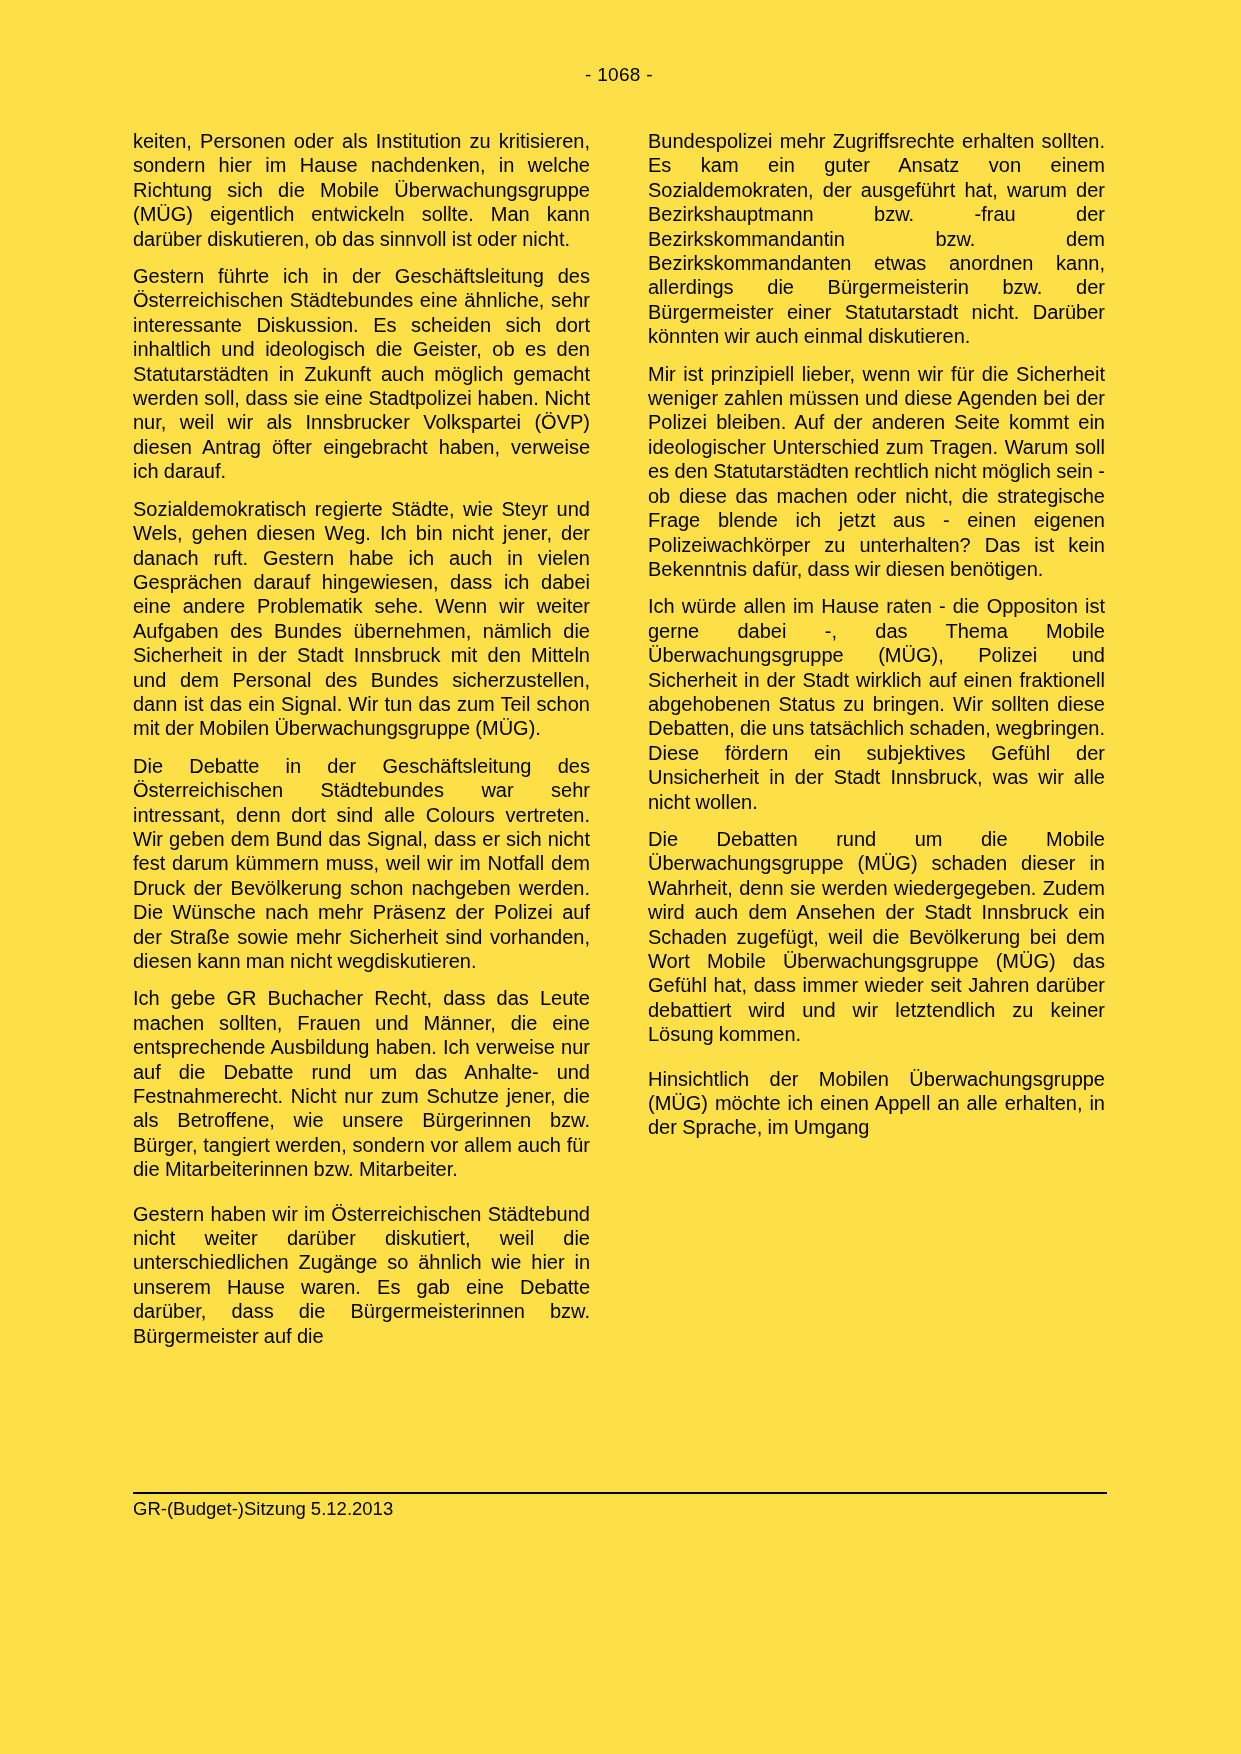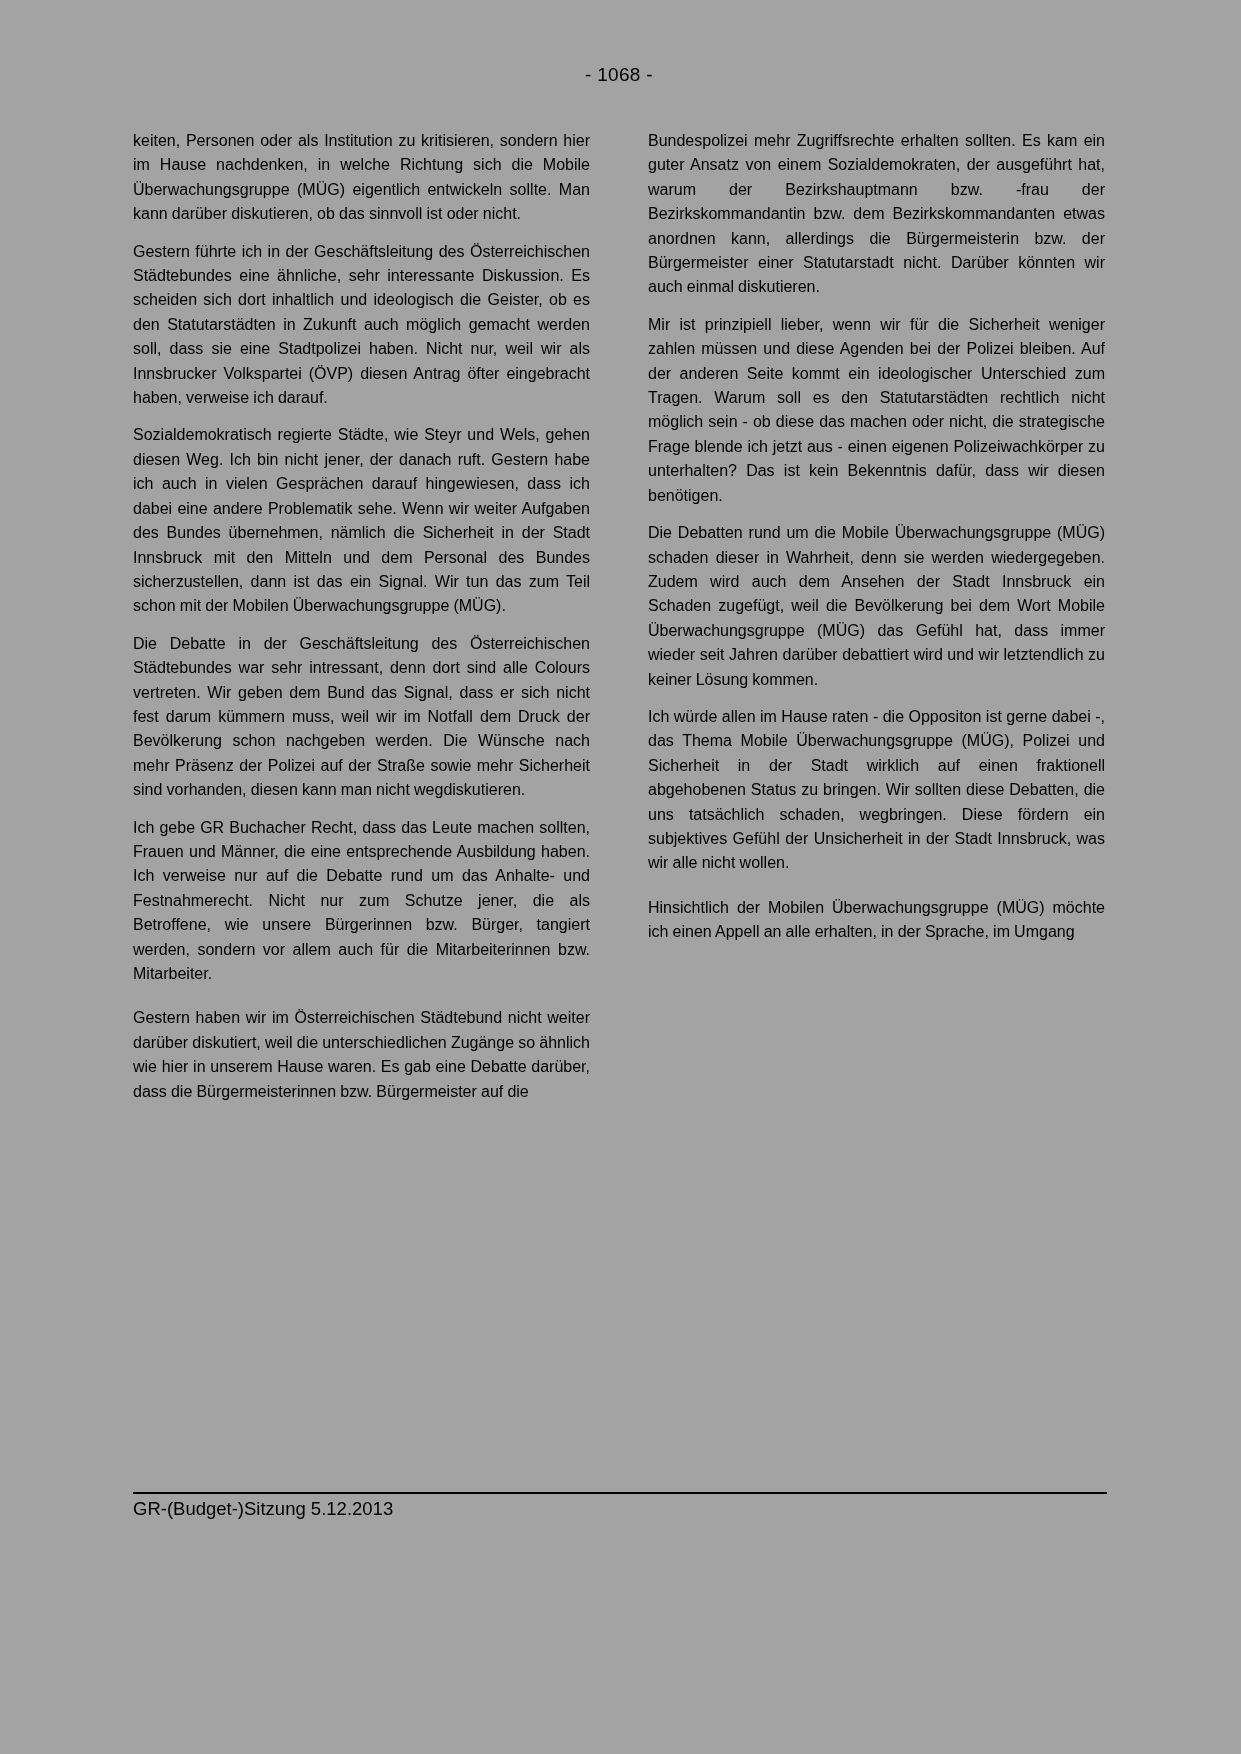--- a/index.html
+++ b/index.html
@@ -4,21 +4,21 @@
 <style>
   html, body {
     margin: 0;
     padding: 0;
     background: #ffffff;
   }
   .page {
     position: relative;
     width: 1241px;
     height: 1754px;
-    background: #a3a3a3;
+    background: #fde047;
     color: #000000;
     font-family: "Liberation Sans", sans-serif;
     overflow: hidden;
   }
   .page-header {
     position: absolute;
     top: 64px;
     left: 133px;
     width: 972px;
     text-align: center;
@@ -32,21 +32,21 @@
     width: 972px;
     display: flex;
     gap: 58px;
   }
   .column {
     flex: 1 1 0;
     min-width: 0;
   }
   .column p {
     margin: 0 0 13px 0;
-    font-size: 16px;
+    font-size: 20px;
     line-height: 24.4px;
     text-align: justify;
     hyphens: auto;
     -webkit-hyphens: auto;
     word-spacing: -0.3px;
   }
   .column p:last-child {
     margin-bottom: 0;
     margin-top: 20px;
   }
@@ -80,22 +80,22 @@
       <p>Gestern führte ich in der Geschäftsleitung des Österreichischen Städtebundes eine ähnliche, sehr interessante Diskussion. Es scheiden sich dort inhaltlich und ideologisch die Geister, ob es den Statutarstädten in Zukunft auch möglich gemacht werden soll, dass sie eine Stadtpolizei haben. Nicht nur, weil wir als Innsbrucker Volkspartei (ÖVP) diesen Antrag öfter eingebracht haben, verweise ich darauf.</p>
       <p>Sozialdemokratisch regierte Städte, wie Steyr und Wels, gehen diesen Weg. Ich bin nicht jener, der danach ruft. Gestern habe ich auch in vielen Gesprächen darauf hingewiesen, dass ich dabei eine andere Problematik sehe. Wenn wir weiter Aufgaben des Bundes übernehmen, nämlich die Sicherheit in der Stadt Innsbruck mit den Mitteln und dem Personal des Bundes sicherzustellen, dann ist das ein Signal. Wir tun das zum Teil schon mit der Mobilen Überwachungsgruppe (MÜG).</p>
       <p>Die Debatte in der Geschäftsleitung des Österreichischen Städtebundes war sehr intressant, denn dort sind alle Colours vertreten. Wir geben dem Bund das Signal, dass er sich nicht fest darum kümmern muss, weil wir im Notfall dem Druck der Bevölkerung schon nachgeben werden. Die Wünsche nach mehr Präsenz der Polizei auf der Straße sowie mehr Sicherheit sind vorhanden, diesen kann man nicht wegdiskutieren.</p>
       <p>Ich gebe GR Buchacher Recht, dass das Leute machen sollten, Frauen und Männer, die eine entsprechende Ausbildung haben. Ich verweise nur auf die Debatte rund um das Anhalte- und Festnahmerecht. Nicht nur zum Schutze jener, die als Betroffene, wie unsere Bürgerinnen bzw. Bürger, tangiert werden, sondern vor allem auch für die Mitarbeiterinnen bzw. Mitarbeiter.</p>
       <p>Gestern haben wir im Österreichischen Städtebund nicht weiter darüber diskutiert, weil die unterschiedlichen Zugänge so ähnlich wie hier in unserem Hause waren. Es gab eine Debatte darüber, dass die Bürgermeisterinnen bzw. Bürgermeister auf die</p>
     </div>
 
     <div class="column">
       <p>Bundespolizei mehr Zugriffsrechte erhalten sollten. Es kam ein guter Ansatz von einem Sozialdemokraten, der ausgeführt hat, warum der Bezirkshauptmann bzw. -frau der Bezirkskommandantin bzw. dem Bezirkskommandanten etwas anordnen kann, allerdings die Bürgermeisterin bzw. der Bürgermeister einer Statutarstadt nicht. Darüber könnten wir auch einmal diskutieren.</p>
       <p>Mir ist prinzipiell lieber, wenn wir für die Sicherheit weniger zahlen müssen und diese Agenden bei der Polizei bleiben. Auf der anderen Seite kommt ein ideologischer Unterschied zum Tragen. Warum soll es den Statutarstädten rechtlich nicht möglich sein - ob diese das machen oder nicht, die strategische Frage blende ich jetzt aus - einen eigenen Polizeiwachkörper zu unterhalten? Das ist kein Bekenntnis dafür, dass wir diesen benötigen.</p>
+      <p>Ich würde allen im Hause raten - die Oppositon ist gerne dabei -, das Thema Mobile Überwachungsgruppe (MÜG), Polizei und Sicherheit in der Stadt wirklich auf einen fraktionell abgehobenen Status zu bringen. Wir sollten diese Debatten, die uns tatsächlich schaden, wegbringen. Diese fördern ein subjektives Gefühl der Unsicherheit in der Stadt Innsbruck, was wir alle nicht wollen.</p>
       <p>Die Debatten rund um die Mobile Überwachungsgruppe (MÜG) schaden dieser in Wahrheit, denn sie werden wiedergegeben. Zudem wird auch dem Ansehen der Stadt Innsbruck ein Schaden zugefügt, weil die Bevölkerung bei dem Wort Mobile Überwachungsgruppe (MÜG) das Gefühl hat, dass immer wieder seit Jahren darüber debattiert wird und wir letztendlich zu keiner Lösung kommen.</p>
-      <p>Ich würde allen im Hause raten - die Oppositon ist gerne dabei -, das Thema Mobile Überwachungsgruppe (MÜG), Polizei und Sicherheit in der Stadt wirklich auf einen fraktionell abgehobenen Status zu bringen. Wir sollten diese Debatten, die uns tatsächlich schaden, wegbringen. Diese fördern ein subjektives Gefühl der Unsicherheit in der Stadt Innsbruck, was wir alle nicht wollen.</p>
       <p>Hinsichtlich der Mobilen Überwachungsgruppe (MÜG) möchte ich einen Appell an alle erhalten, in der Sprache, im Umgang</p>
     </div>
 
   </div>
 
   <div class="footer">
     <div class="footer-rule"></div>
     <div class="footer-text">GR-(Budget-)Sitzung 5.12.2013</div>
   </div>
 

